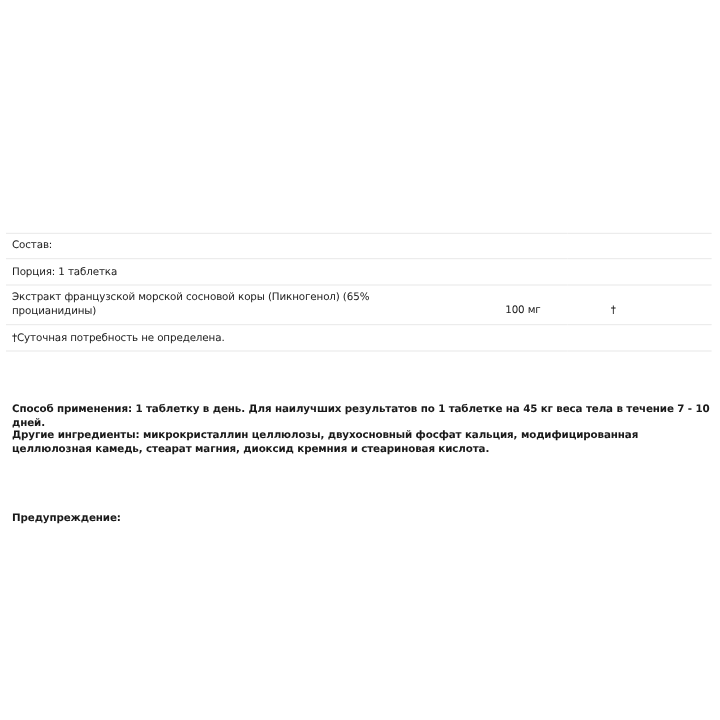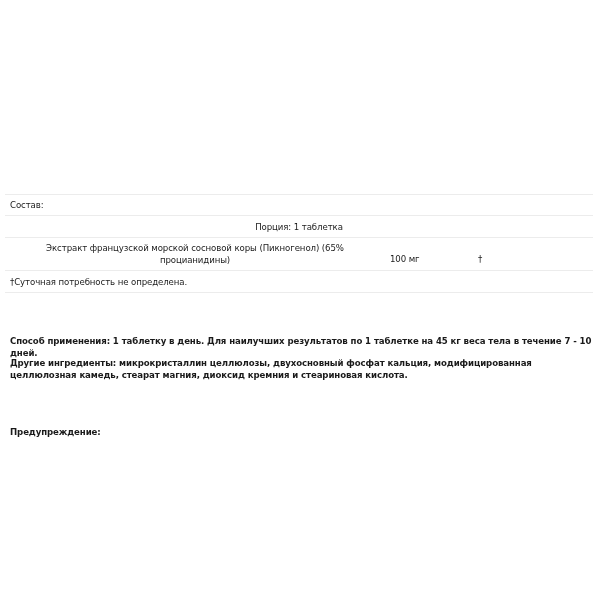--- a/index.html
+++ b/index.html
@@ -10,28 +10,28 @@
     }
     .wrap { position: absolute; left: 5px; top: 194px; width: 588px; }
     .tbl { width: 100%; border-collapse: collapse; }
     .tbl td {
       border-top: 1px solid #ececec;
       font-size: 8.6px; font-weight: normal; line-height: 12px;
       padding: 0 5px; vertical-align: middle; letter-spacing: -0.1px;
     }
     .tbl tr.last td { border-bottom: 1px solid #ececec; }
     .r-title td { height: 20px; }
-    .r-serv td { height: 21px; text-align: center; }
+    .r-serv td { height: 21px; }
     .r-head td { height: 33px; }
     .r-ing td { height: 32px; }
     .r-note td { height: 21px; }
-    .col-name { width: 370px; text-align: center; }
+    .col-name { width: 370px; }
     .col-amt { width: 78px; padding-left: 5px; }
     .col-dv { }
-    .amt-val { position: relative; top: 5px; }
+    .amt-val { position: relative; top: 5px; margin-left: 31px; }
     .para {
       position: absolute; left: 10px; width: 585px;
       font-size: 8.6px; font-weight: bold; line-height: 12px; letter-spacing: -0.1px;
     }
     .p1 { top: 335px; }
     .p2 { top: 357px; }
     .p3 { top: 390px; margin-top: 36px; }
   </style>
 </head>
 <body>

